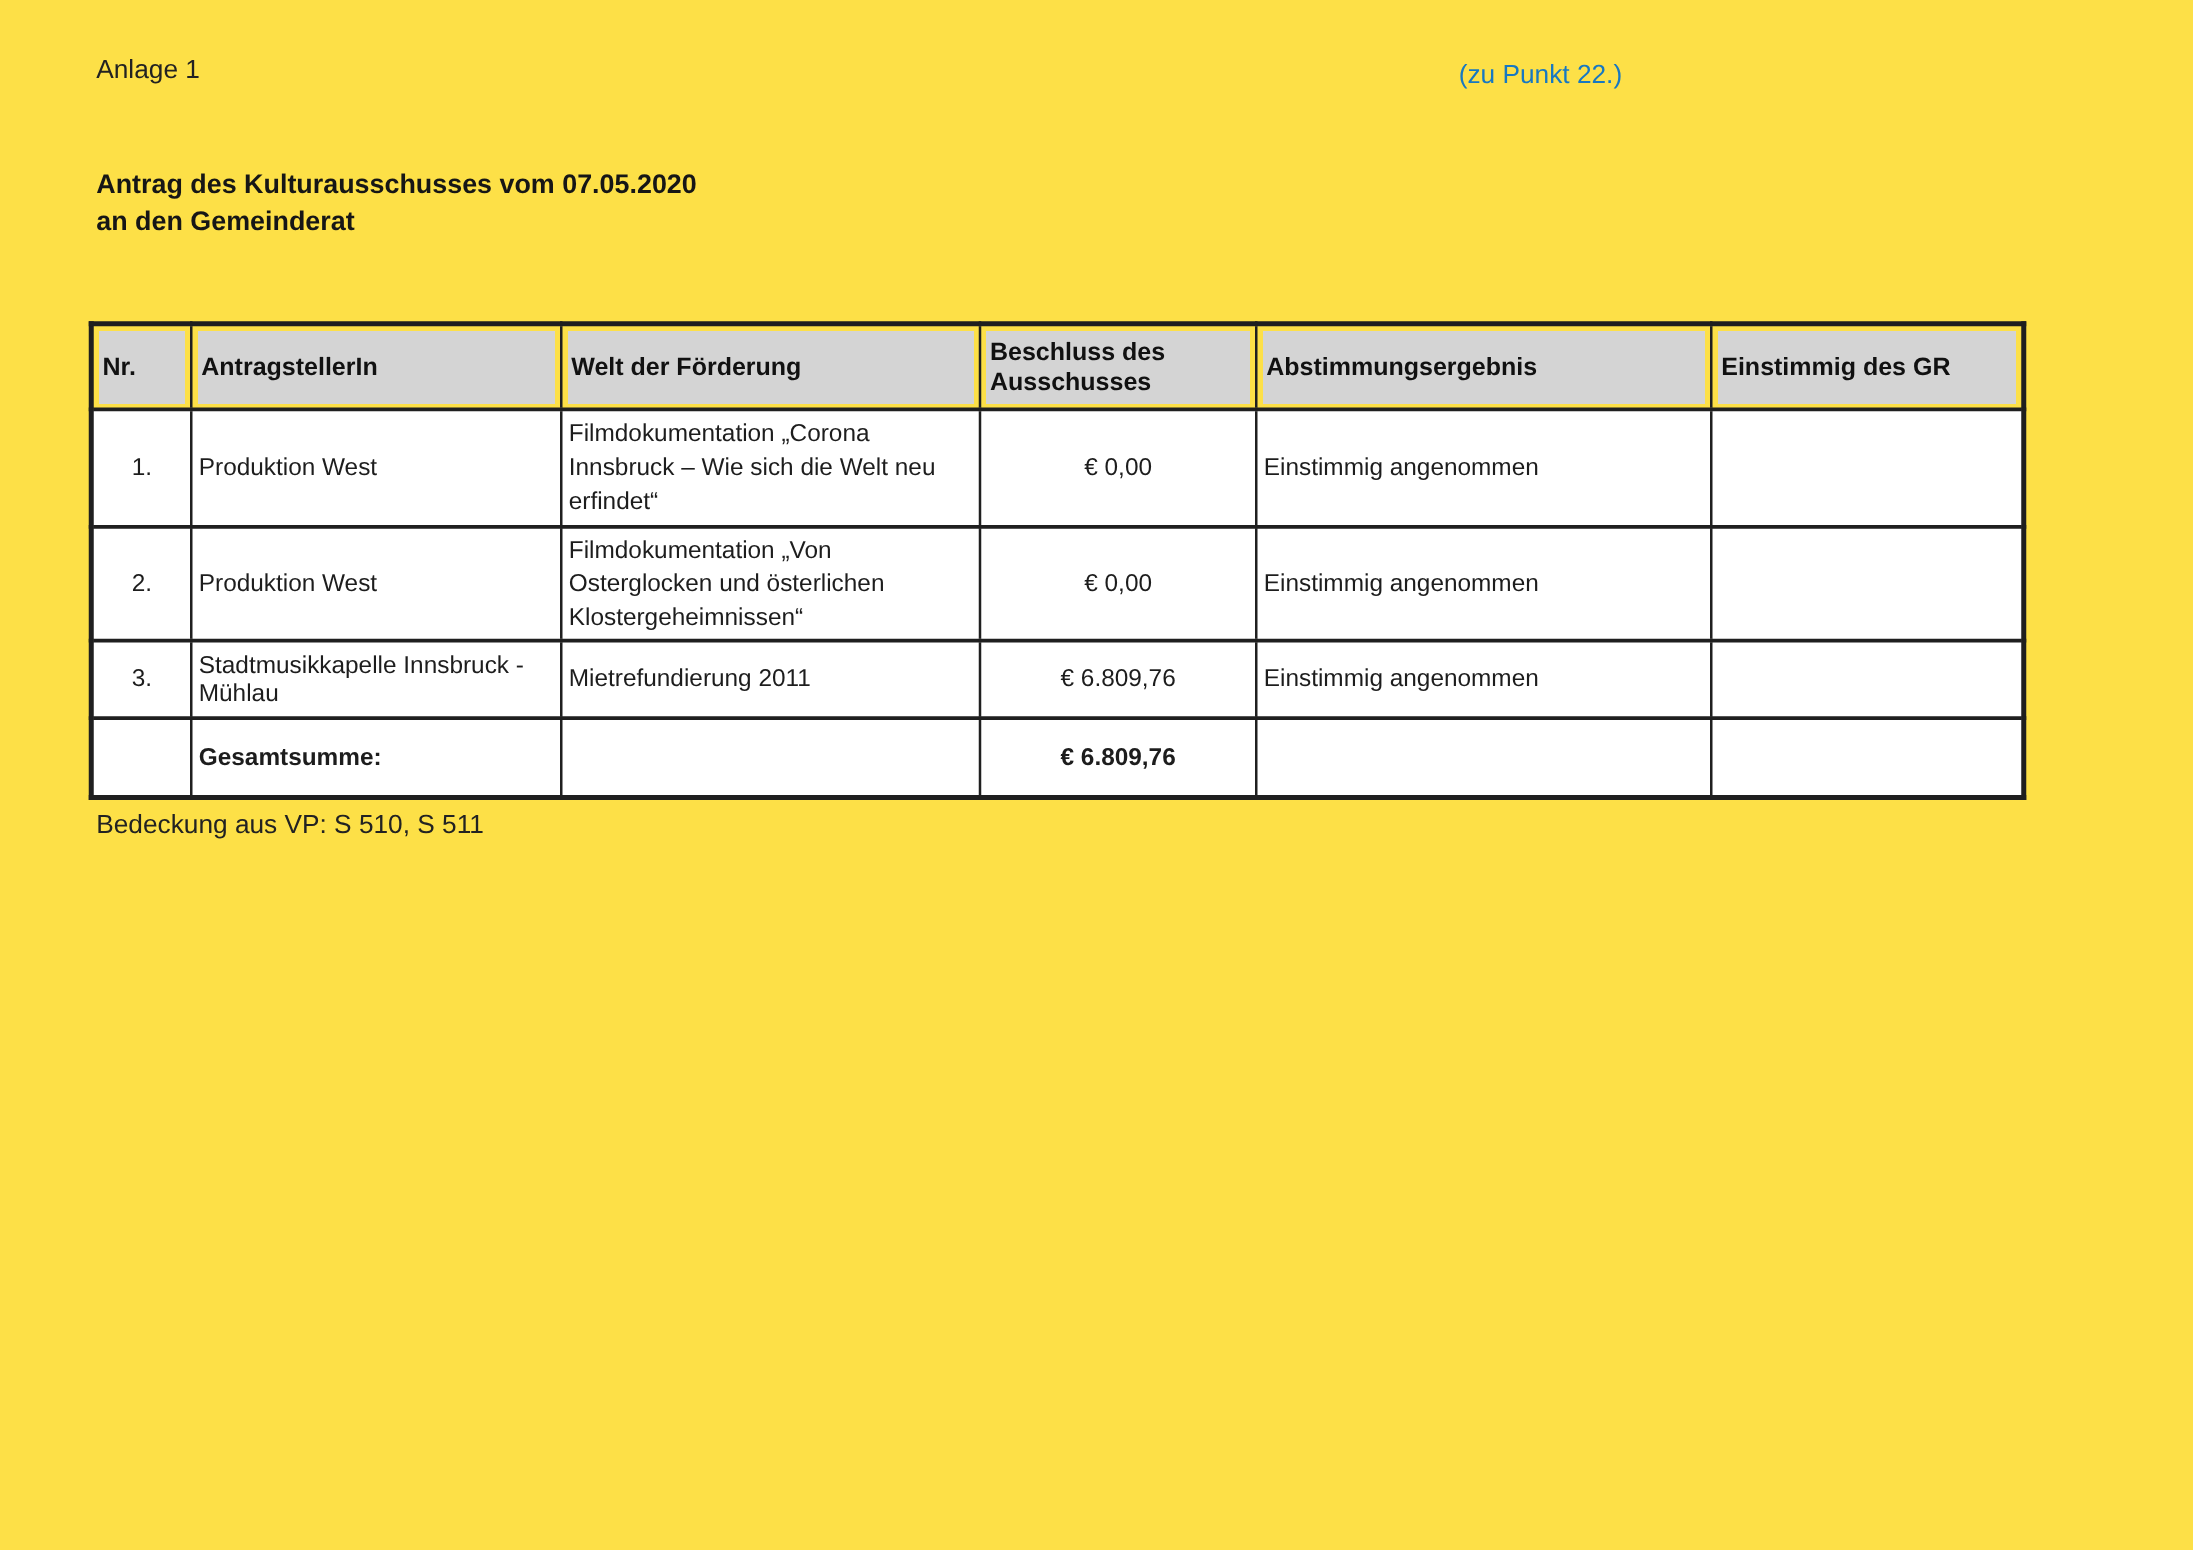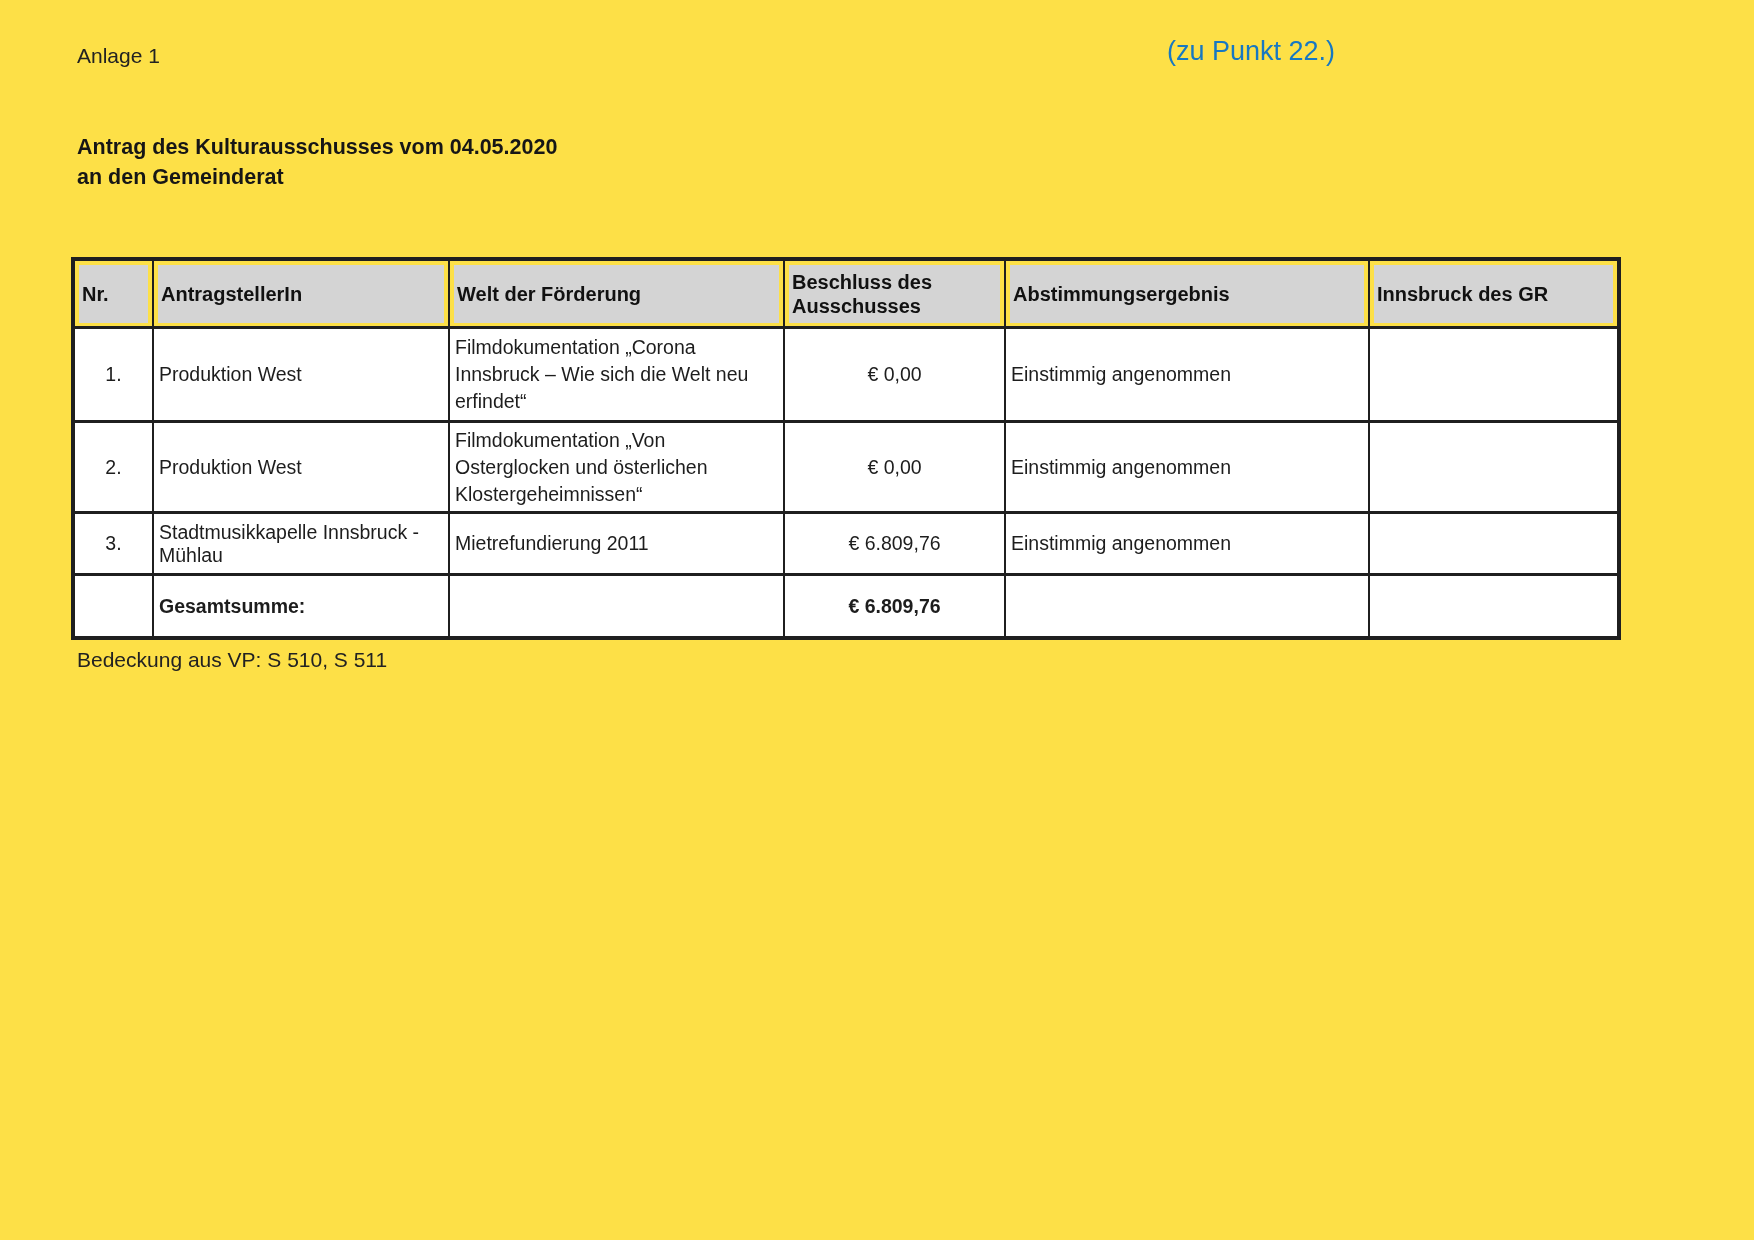--- a/index.html
+++ b/index.html
@@ -19,22 +19,22 @@
   .anlage {
     position: absolute;
     left: 77px;
     top: 44px;
     font-size: 21px;
     color: #222222;
   }
   .punkt-ref {
     position: absolute;
     left: 1167px;
-    top: 36px;
-    font-size: 27px;
+    top: 48px;
+    font-size: 21px;
     color: #1778c2;
   }
   .doc-title {
     position: absolute;
     left: 77px;
     top: 132px;
     font-size: 21.5px;
     font-weight: bold;
     line-height: 30px;
     color: #161616;
@@ -102,21 +102,21 @@
 </head>
 <body>
 
 <div id="page">
 
   <div class="anlage">Anlage 1</div>
 
   <div class="punkt-ref">(zu Punkt 22.)</div>
 
   <div class="doc-title">
-    <div>Antrag des Kulturausschusses vom 04.05.2020</div>
+    <div>Antrag des Kulturausschusses vom 07.05.2020</div>
     <div>an den Gemeinderat</div>
   </div>
 
   <table class="grants-table">
     <colgroup>
       <col class="c-nr">
         <col class="c-antrag">
         <col class="c-zweck">
       <col class="c-beschluss">
         <col class="c-abstimm">
@@ -133,21 +133,21 @@
         <th>
             <div class="th-inner">Welt der Förderung</div>
           </th>
         <th>
             <div class="th-inner">Beschluss des Ausschusses</div>
           </th>
         <th>
             <div class="th-inner">Abstimmungsergebnis</div>
           </th>
         <th>
-            <div class="th-inner">Innsbruck des GR</div>
+            <div class="th-inner">Einstimmig des GR</div>
           </th>
       </tr>
     </thead>
     <tbody>
       <tr class="row-1">
         <td class="cell-nr">1.</td>
         <td>Produktion West</td>
         <td class="cell-zweck">Filmdokumentation „Corona Innsbruck – Wie sich die Welt neu erfindet“</td>
         <td class="cell-money">€ 0,00</td>
         <td class="cell-vote">Einstimmig angenommen</td>

